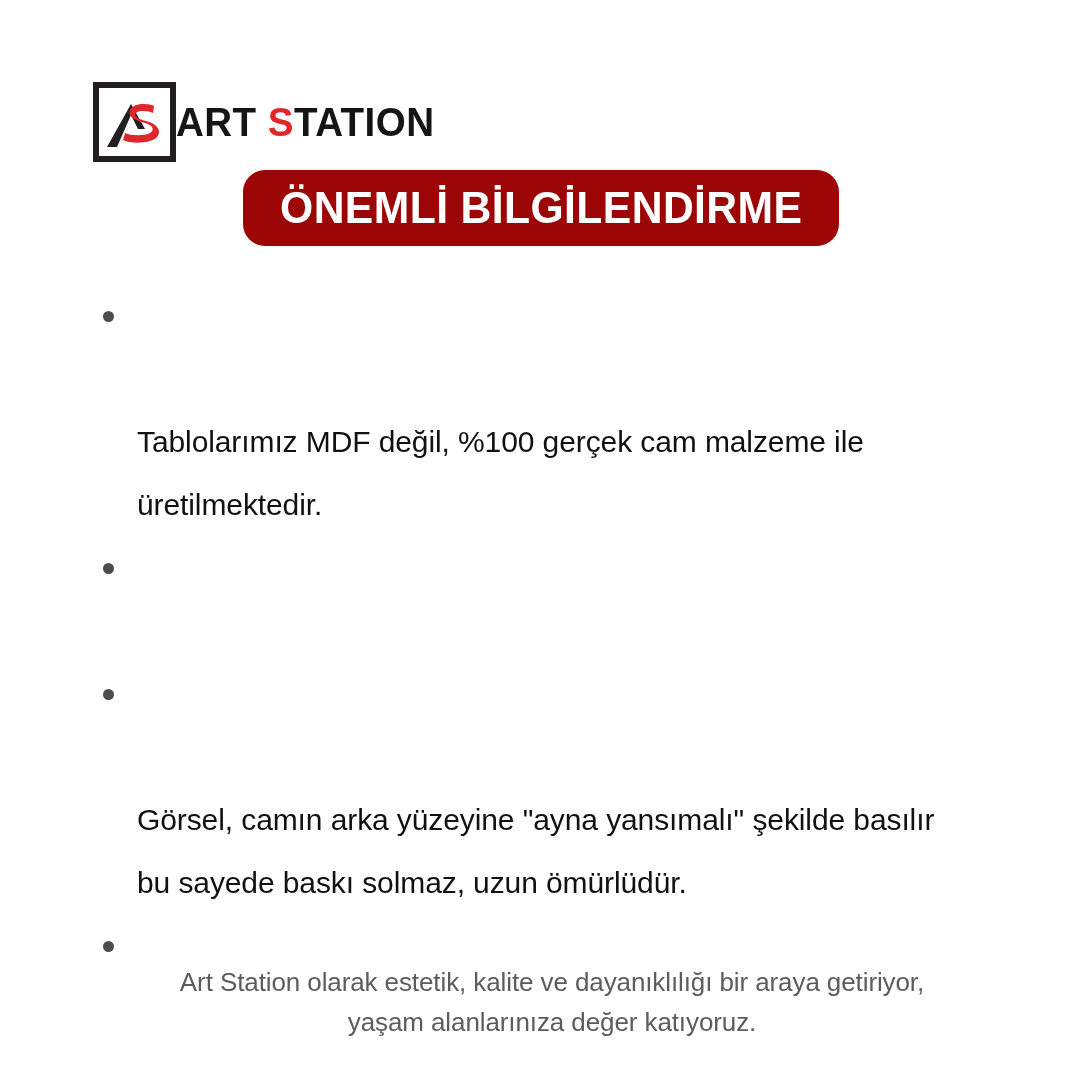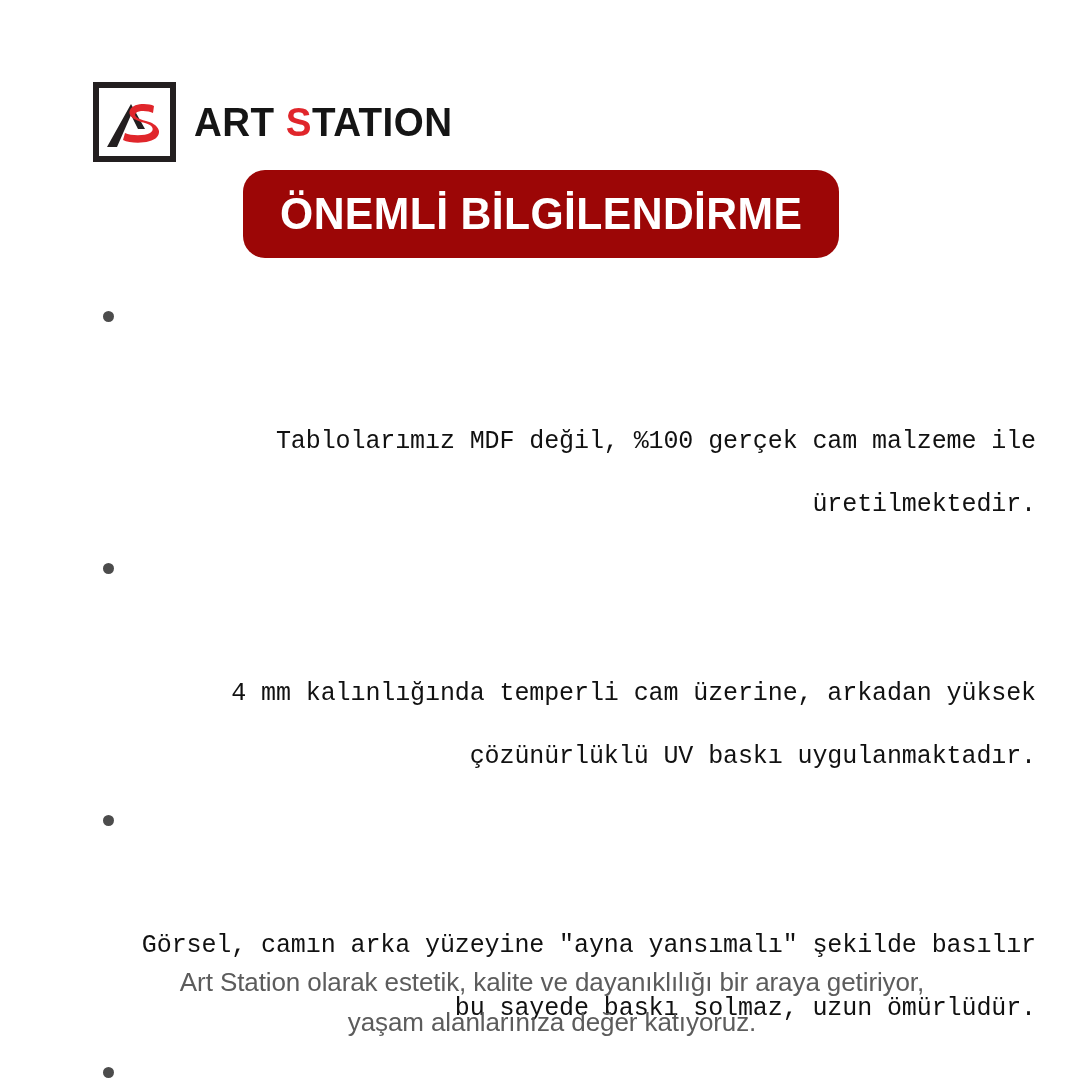--- a/index.html
+++ b/index.html
@@ -23,21 +23,20 @@
     box-sizing: border-box;
   }
 
   
   .brand {
     position: absolute;
     left: 93px;
     top: 82px;
     display: flex;
     align-items: center;
-    gap: 18px;
   }
 
   .brand-mark {
     width: 83px;
     height: 80px;
     flex: 0 0 auto;
     display: block;
   }
 
   .brand-word {
@@ -53,21 +52,21 @@
     user-select: none;
   }
   .brand-word .accent { color: #e0262b; }
 
   
   .banner {
     position: absolute;
     left: 243px;
     top: 170px;
     width: 596px;
-    height: 88px;
+    height: 76px;
     background: #9c0606;
     border-radius: 22px;
     display: flex;
     align-items: center;
     justify-content: center;
     box-sizing: border-box;
   }
   .banner-text {
     color: #ffffff;
     font-family: "Liberation Sans Narrow", "Liberation Sans", sans-serif;
@@ -88,27 +87,26 @@
     margin: 0;
     padding: 0;
     list-style: none;
   }
 
   .bullet-item {
     position: relative;
     padding-left: 41px;
     margin: 0 0 0 0;
     color: #111111;
-    font-family: Liberation Mono, monospace;
-    font-size: 25px;
+    font-family: Liberation Sans, sans-serif;
+    font-size: 30px;
     font-weight: 400;
     line-height: 63px;
     letter-spacing: -0.1px;
     white-space: pre-line;
-    text-align: right;
   }
 
   .bullet-dot {
     position: absolute;
     left: 7px;
     top: 27px;
     width: 11px;
     height: 11px;
     border-radius: 50%;
     background: #4c4c4c;
@@ -151,22 +149,20 @@
     <span class="banner-text">ÖNEMLİ BİLGİLENDİRME</span>
   </div>
 
   <ul class="bullet-list">
     <li class="bullet-item">
       <span class="bullet-dot"></span>
       <span>Tablolarımız MDF değil, %100 gerçek cam malzeme ile üretilmektedir.</span>
     </li>
     <li class="bullet-item">
       <span class="bullet-dot"></span>
-      <span>4 mm kalınlığında temperli cam üzerine, arkadan yüksek
-çözünürlüklü UV baskı uygulanmaktadır.</span>
     </li>
     <li class="bullet-item">
       <span class="bullet-dot"></span>
       <span>Görsel, camın arka yüzeyine "ayna yansımalı" şekilde basılır
 bu sayede baskı solmaz, uzun ömürlüdür.</span>
     </li>
     <li class="bullet-item">
       <span class="bullet-dot"></span>
       
     </li>

